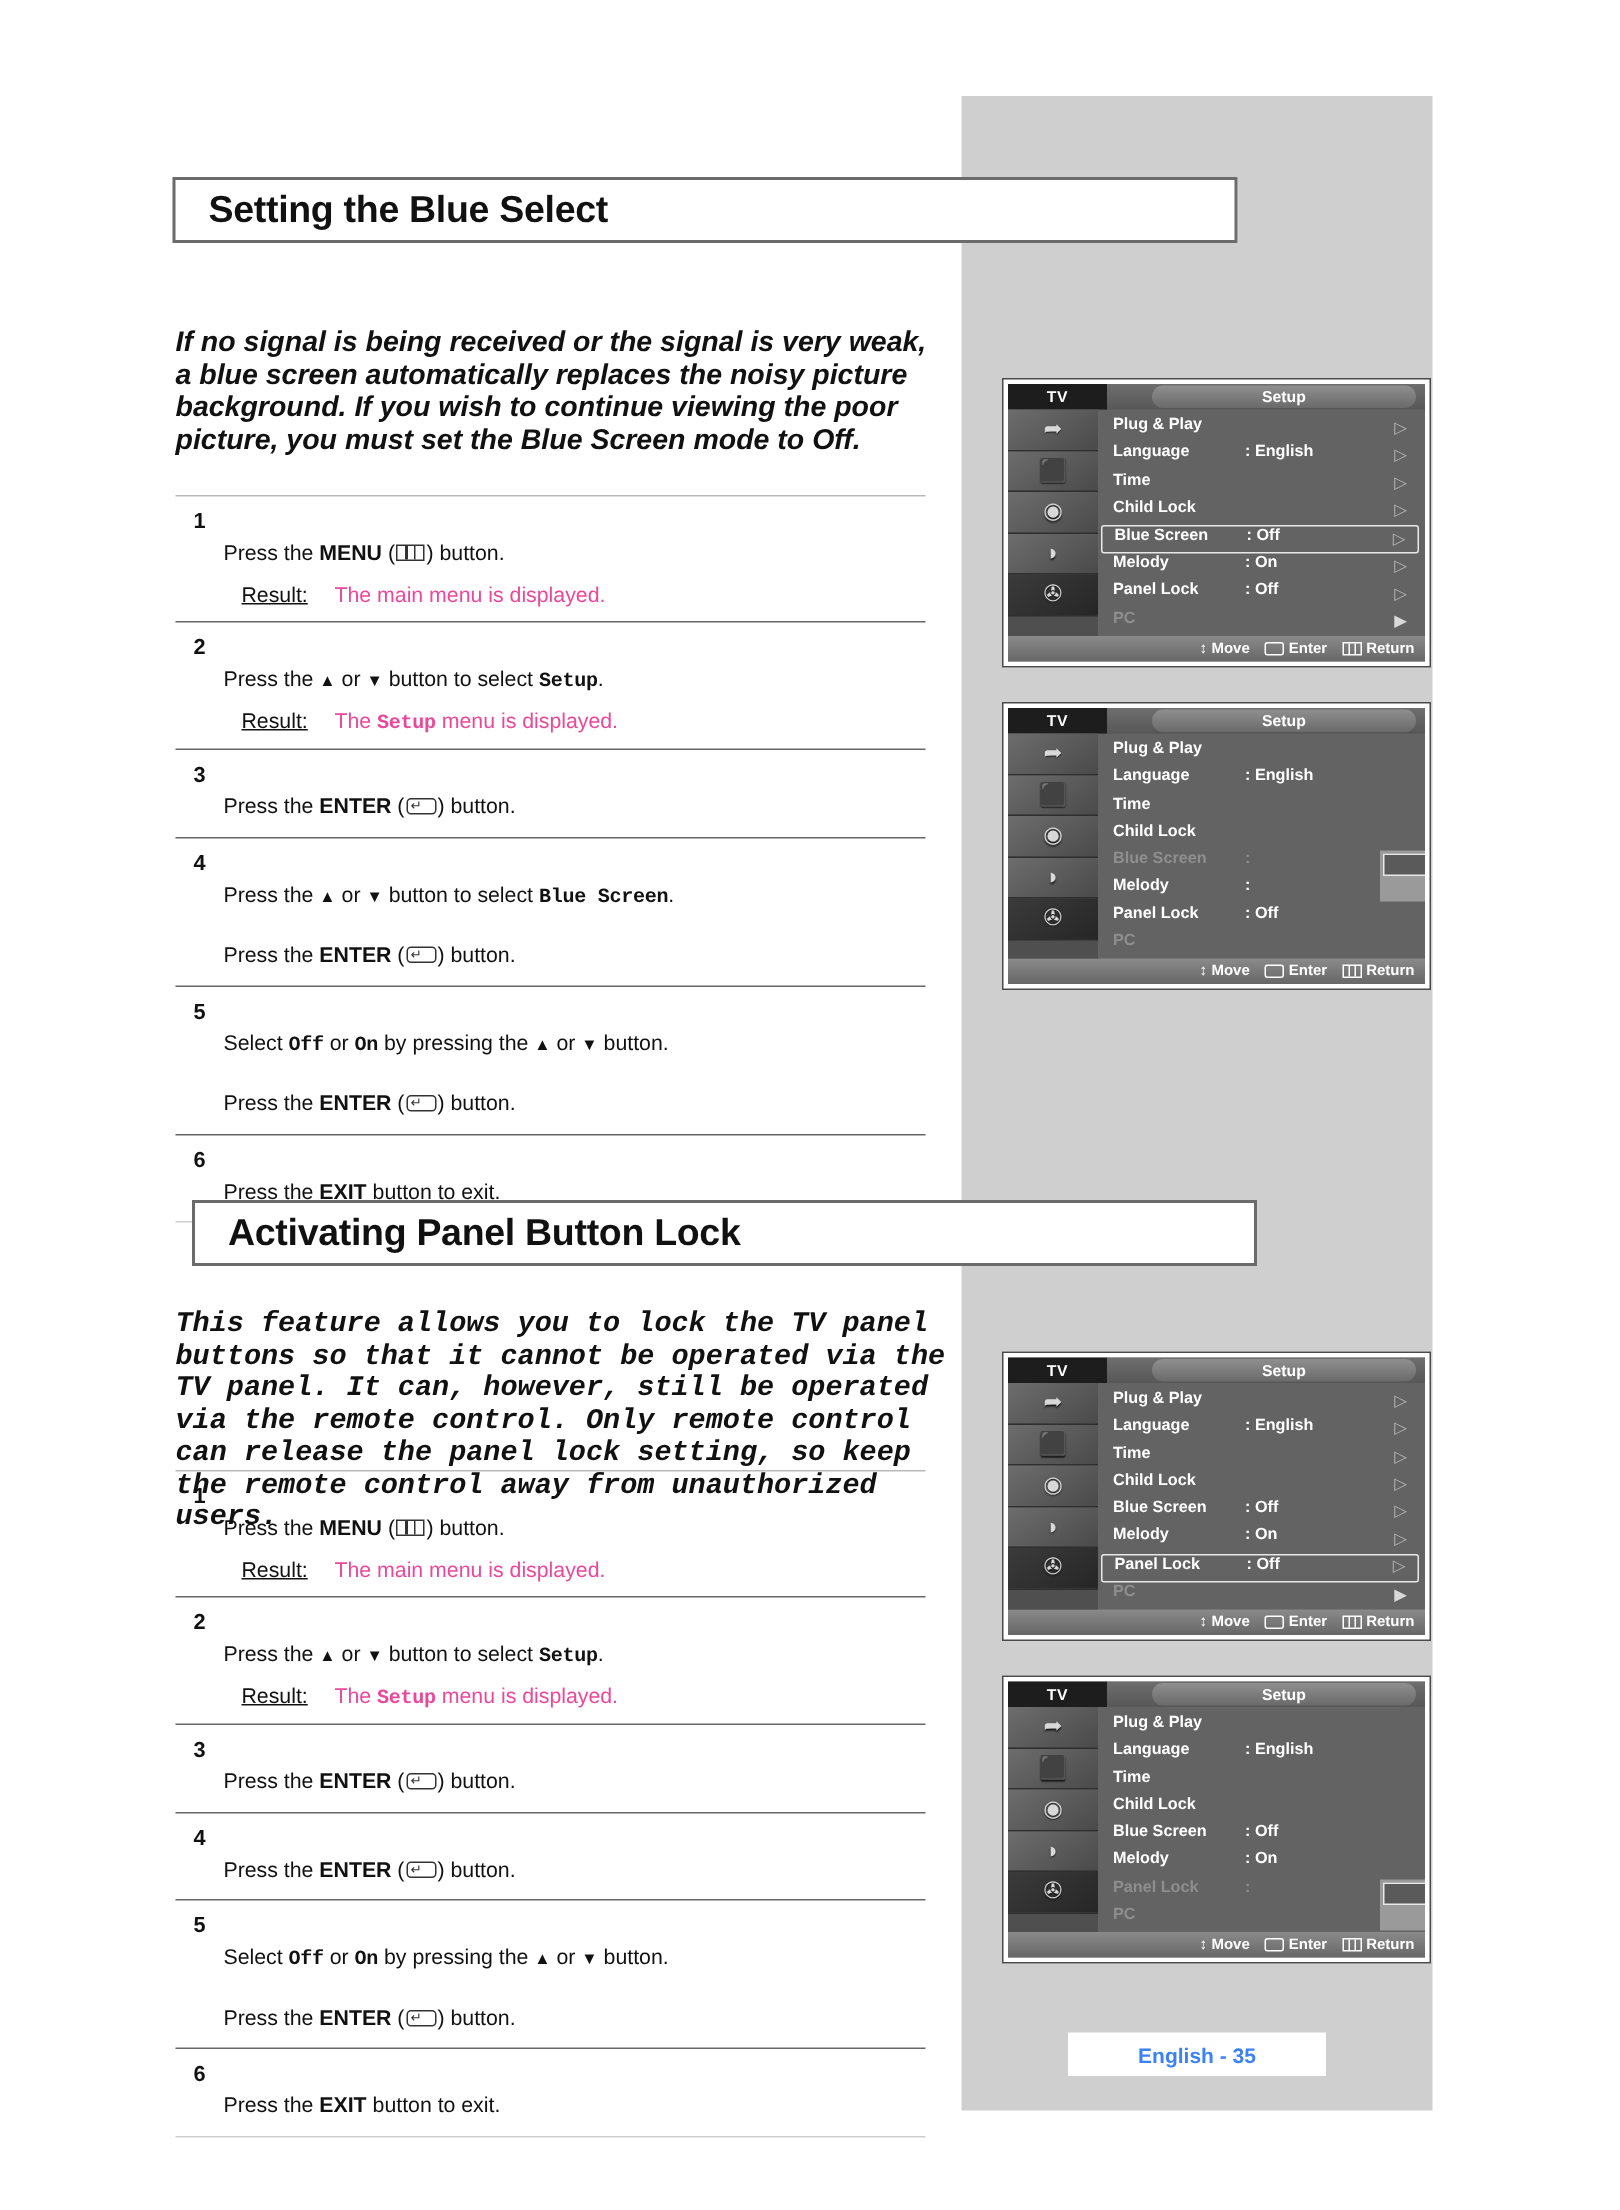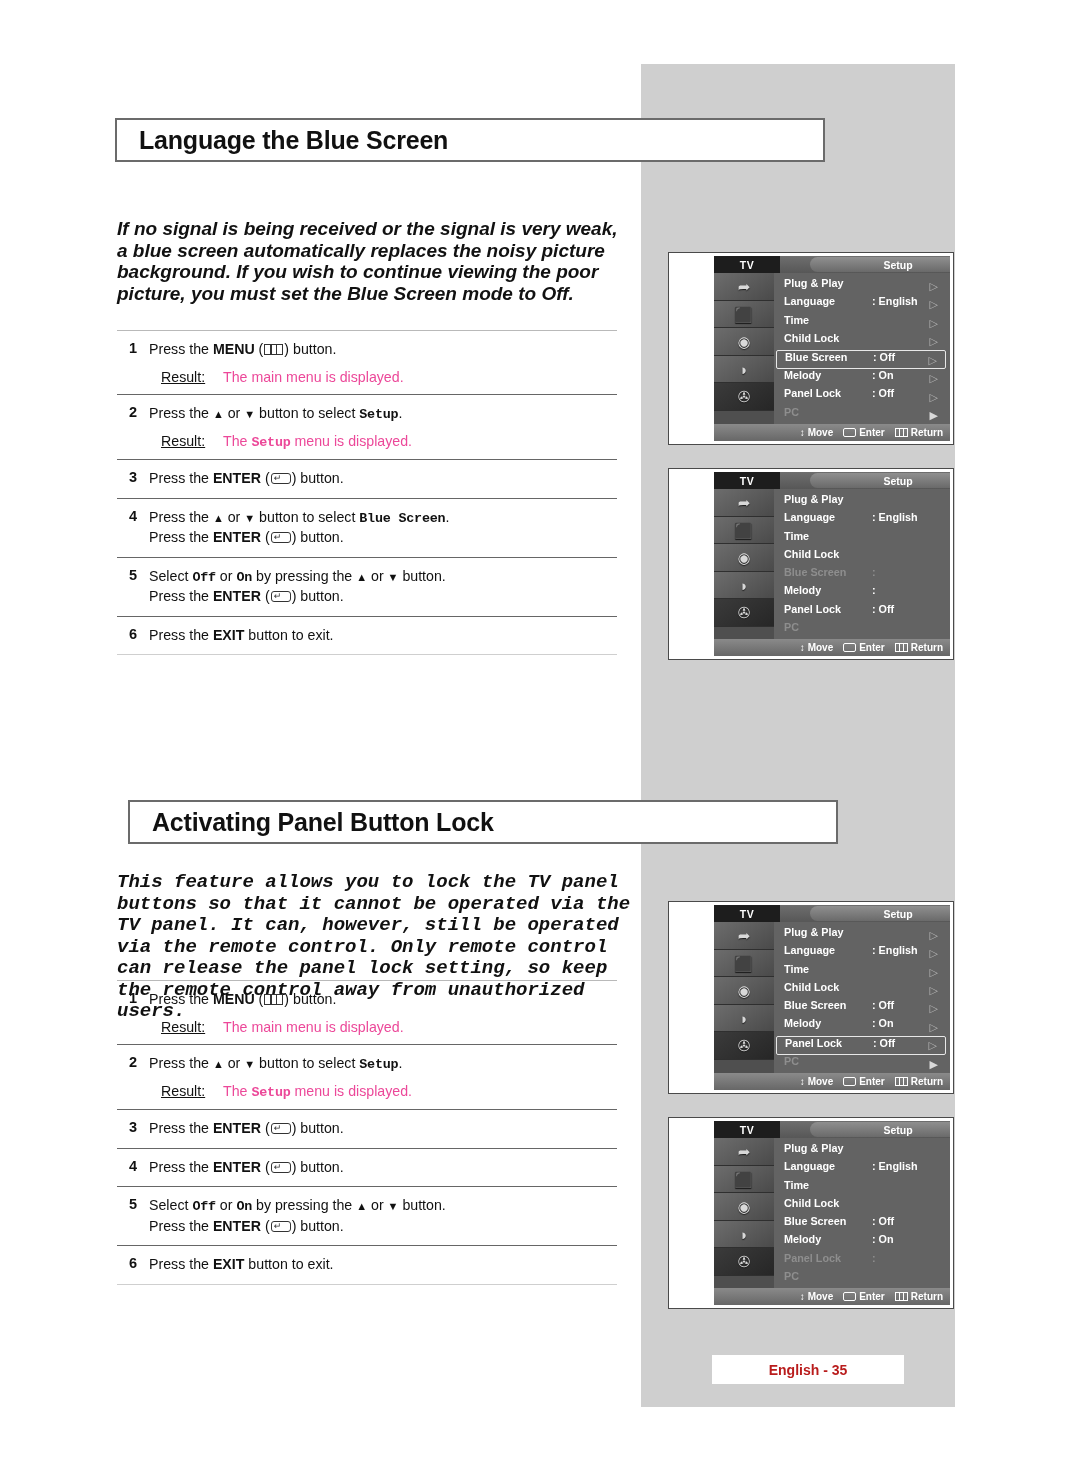--- a/index.html
+++ b/index.html
@@ -56,20 +56,21 @@
   .steps .step-row:last-child{border-bottom:1.6px solid #cfcfcf;}
   .step-num{
     width:32px;flex:0 0 32px;
     font-size:14.5px;font-weight:bold;color:#111;
     text-align:center;
   }
   .step-body{flex:1;}
   .step-line{
     font-size:14.2px;color:#111;line-height:19.5px;
     white-space:nowrap;
+    margin-top:20px;
   }
   .step-line b{font-weight:bold;}
   .mono{font-family:"Liberation Mono", monospace;font-weight:bold;font-size:13.4px;letter-spacing:-0.2px;}
   .result{margin-top:9px;display:flex;margin-left:12px;}
   .result-lbl{
     text-decoration:underline;font-size:14.2px;color:#111;
     width:62px;flex:0 0 62px;
   }
   .result-txt{font-size:14.2px;color:#ec4899;}
 
@@ -108,21 +109,20 @@
   }
   #osd1{left:668px;top:252px;}
   #osd2{left:668px;top:468px;}
   #osd3{left:668px;top:901px;}
   #osd4{left:668px;top:1117px;}
 
   .osd-inner{
     background:#5c5c5c;
     position:relative;
     overflow:hidden;
-    margin-left:42px;
   }
   .osd-top{
     height:17px;position:relative;
     background:linear-gradient(#6e6e6e,#575757);
   }
   .osd-tv{
     position:absolute;left:0;top:0;width:66px;height:17px;
     background:#1d1d1d;
     color:#ffffff;font-size:10.5px;font-weight:bold;
     display:flex;align-items:center;justify-content:center;
@@ -210,36 +210,36 @@
   .pop-item{
     height:15px;display:flex;align-items:center;justify-content:center;
     color:#ffffff;font-size:10.8px;font-weight:bold;
   }
   .pop-item.sel{
     background:#5a5a5a;border:1.3px solid #e8e8e8;box-sizing:border-box;
   }
 
   
   .footer{
-    position:absolute;left:712px;top:1355px;width:192px;height:29px;
+    position:absolute;left:712px;top:1355px;width:172px;height:29px;
     background:#ffffff;
     display:flex;align-items:center;justify-content:center;
-    color:#b91c1c;font-size:14px;font-weight:bold;
+    color:#3b82f6;font-size:14px;font-weight:bold;
     z-index:7;
   }
 </style>
 </head>
 <body>
 
 <div class="page">
 
   <div class="grey-panel"></div>
 
   <div class="title-box" id="title1">
-    <span class="title-txt">Language the Blue Screen</span>
+    <span class="title-txt">Setting the Blue Select</span>
   </div>
 
   <div class="intro" id="intro1">If no signal is being received or the signal is very weak, a blue screen automatically replaces the noisy picture background. If you wish to continue viewing the poor picture, you must set the Blue Screen mode to Off.</div>
 
   <div class="steps" id="steps1">
 
     <div class="step-row first">
       <div class="step-num">1</div>
       <div class="step-body">
         <div class="step-line"><span>Press the </span><b>MENU</b><span> (</span><span class="ico-menu"></span><span>) button.</span></div>

